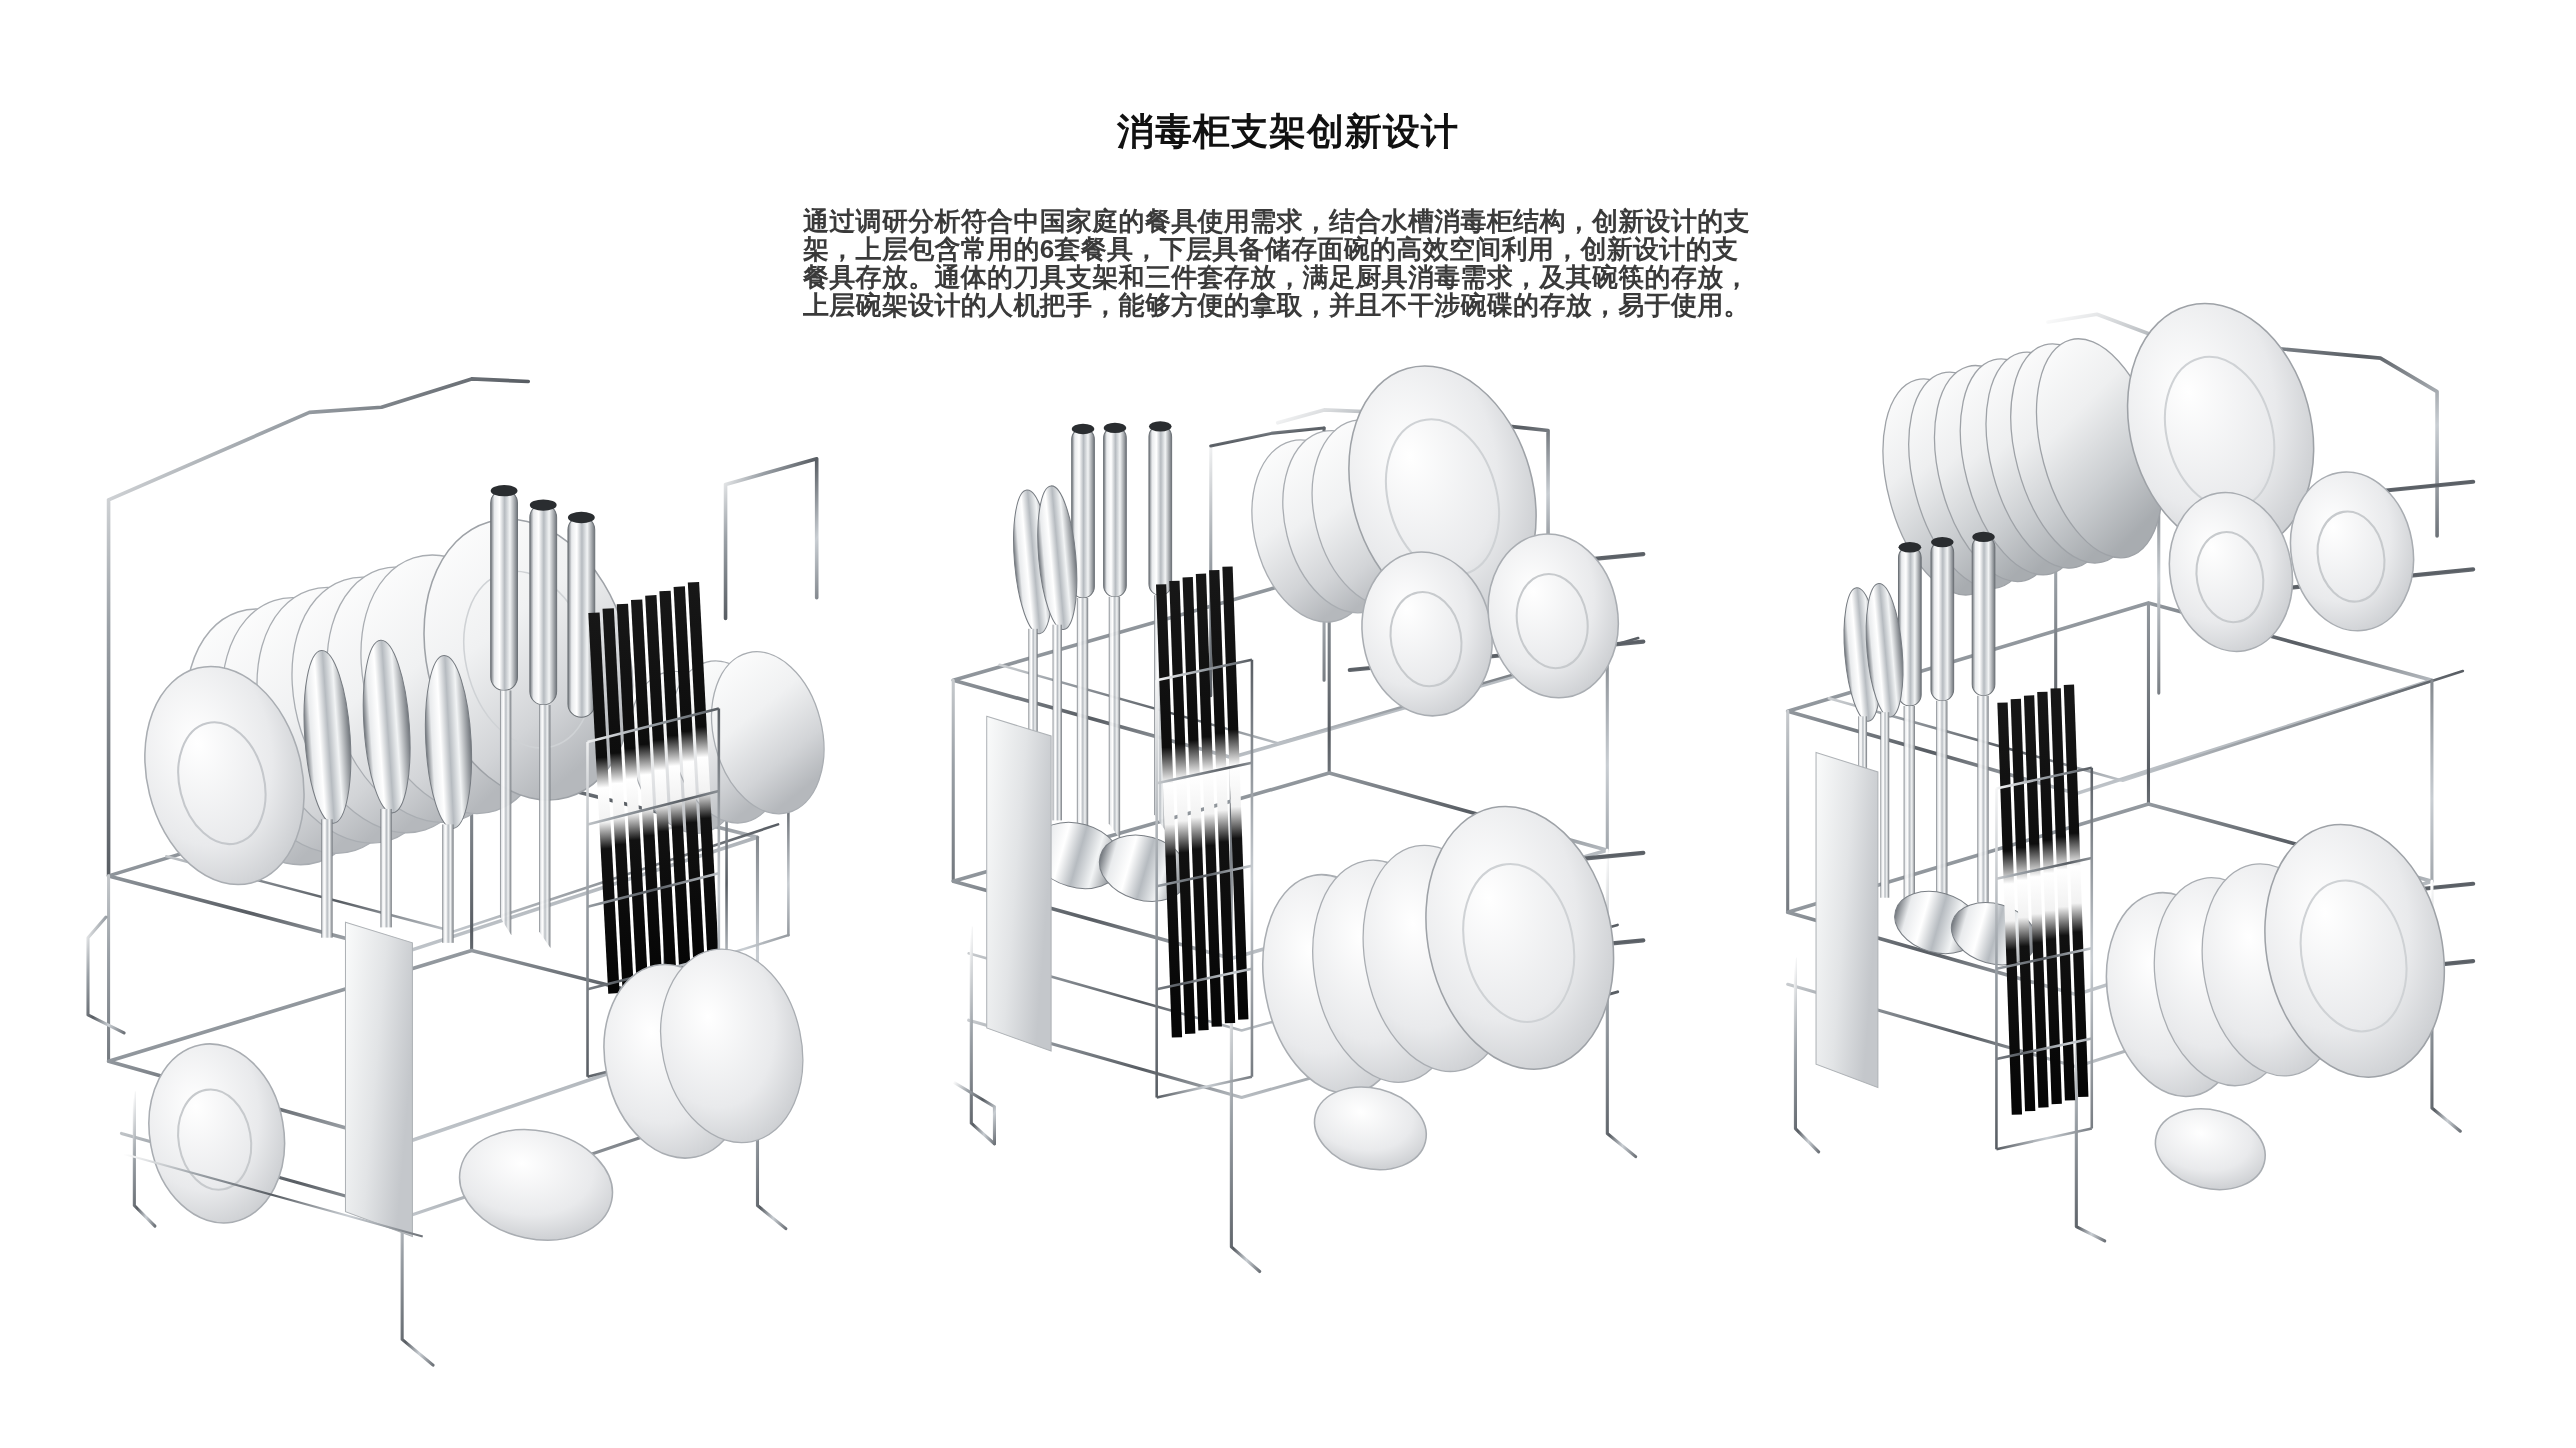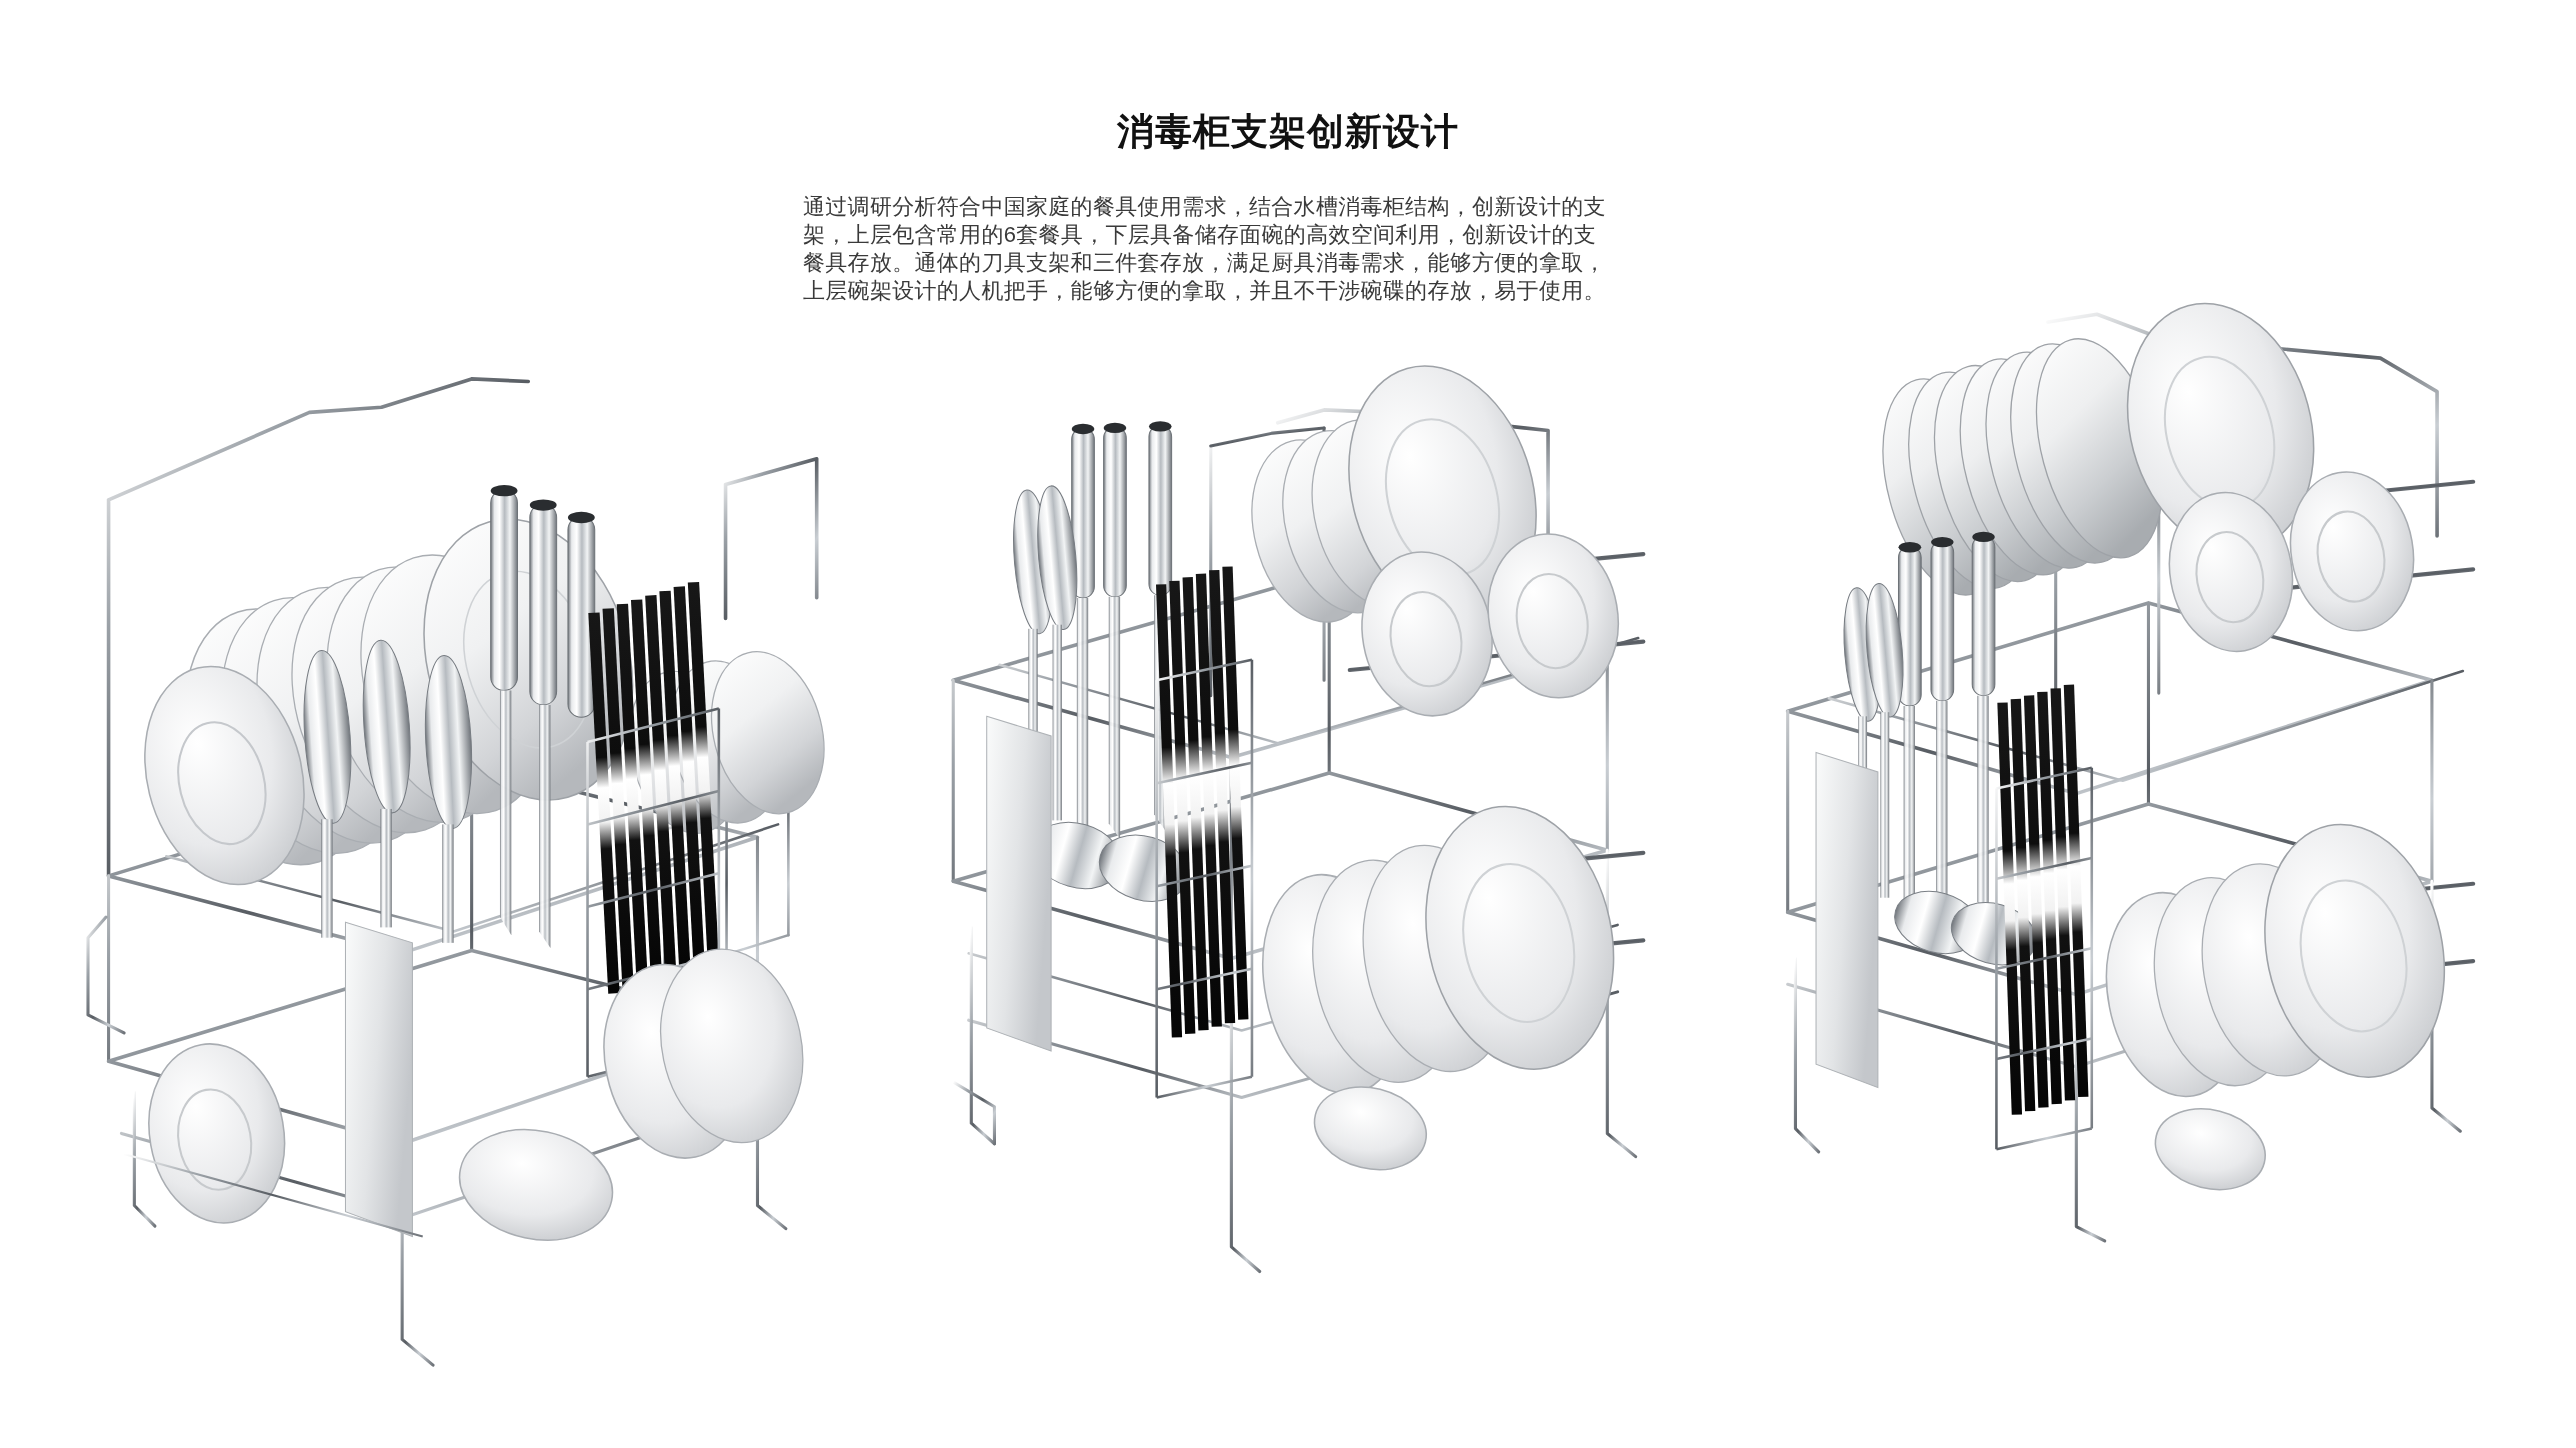--- a/index.html
+++ b/index.html
@@ -10,43 +10,43 @@
   }
   .board{position:absolute;inset:0;background:#ffffff;}
 
   
   .title{
     position:absolute;top:112px;left:0;width:2576px;
     text-align:center;font-size:37px;font-weight:700;color:#111;
     letter-spacing:1px;line-height:1.1;white-space:nowrap;
   }
   .bodytext{
-    position:absolute;top:193px;left:803px;width:979px;
-    font-size:22px;line-height:28px;color:#3a3a3a;font-weight:400;
+    position:absolute;top:207px;left:803px;width:979px;
+    font-size:26px;line-height:28px;color:#3a3a3a;font-weight:700;
     text-align:justify;letter-spacing:0.3px;
   }
   .bodytext p{margin:0;}
 
   
   .rack{position:absolute;}
   .rack svg{display:block;overflow:visible;}
 
   
 </style>
 </head>
 <body>
 
 <div class="board">
 
   <div class="title">消毒柜支架创新设计</div>
 
   <div class="bodytext">
     <p>通过调研分析符合中国家庭的餐具使用需求，结合水槽消毒柜结构，创新设计的支</p>
     <p>架，上层包含常用的6套餐具，下层具备储存面碗的高效空间利用，创新设计的支</p>
-    <p>餐具存放。通体的刀具支架和三件套存放，满足厨具消毒需求，能够方便的拿取，</p>
+    <p>餐具存放。通体的刀具支架和三件套存放，满足厨具消毒需求，及其碗筷的存放，</p>
     <p>上层碗架设计的人机把手，能够方便的拿取，并且不干涉碗碟的存放，易于使用。</p>
   </div>
 
   <div class="rack" style="left:93px;top:330px;width:747px;height:927px;">
     <svg width="747" height="927" viewBox="0 0 1450 1800" xmlns="http://www.w3.org/2000/svg">
       <defs>
         <linearGradient id="wireL" x1="0" y1="0" x2="1" y2="1">
           <stop offset="0%" stop-color="#ffffff"></stop>
           <stop offset="25%" stop-color="#9aa0a6"></stop>
           <stop offset="50%" stop-color="#585d63"></stop>

